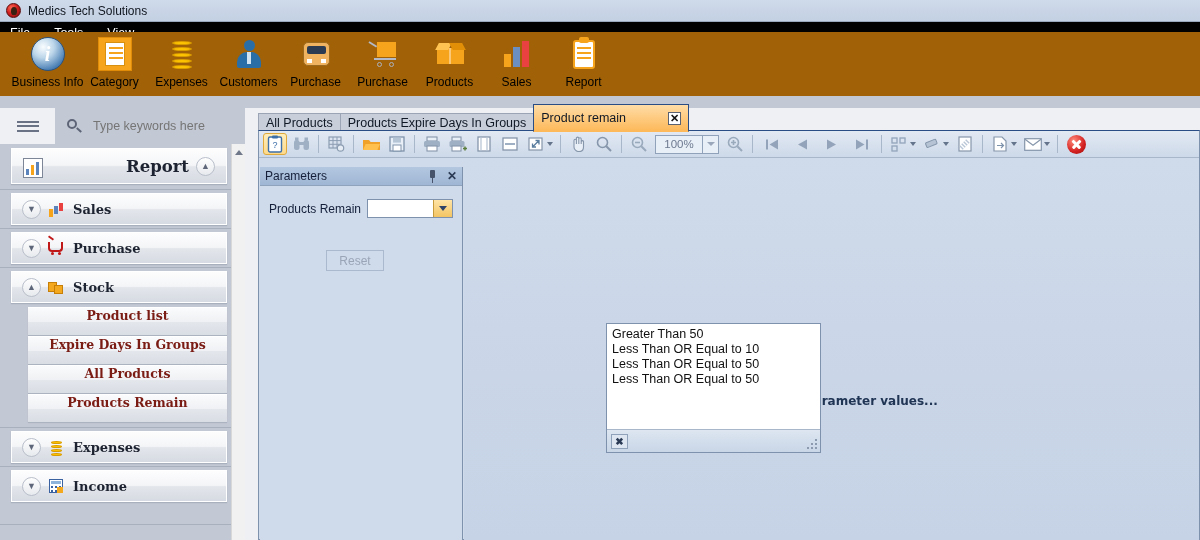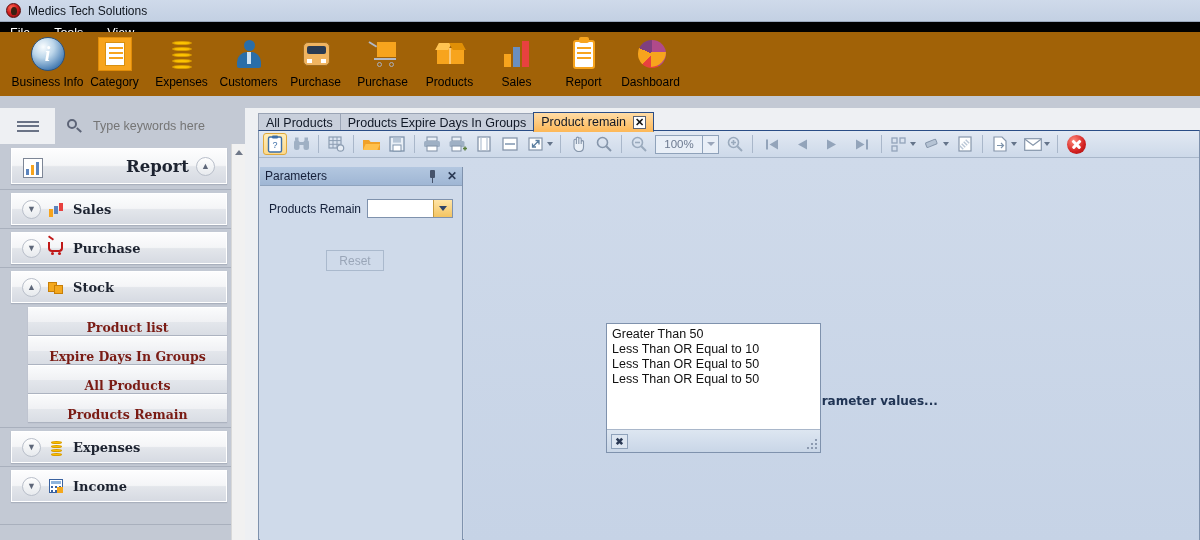--- a/index.html
+++ b/index.html
@@ -148,21 +148,21 @@
     border:1px solid #b9bfca; display:flex;align-items:center;justify-content:center;
     font-size:9px; color:#5e6779; flex:none; line-height:1;
   }
   .grp-ico { width:17px; height:17px; margin-left:7px; position:relative; flex:none; }
   .grp-lbl { margin-left:8px; font-size:13px; font-weight:bold; color:#1d2330;
     font-family:"DejaVu Serif", serif; }
   .grp.header .grp-lbl { font-size:16.5px; margin-right:7px; }
   .hdr-ico { position:absolute; left:11px; top:9px; width:20px; height:20px; }
 
   .sub {
-    margin:0 4px 1px 28px; height:28px; display:flex; align-items:flex-end;
+    margin:0 4px 1px 28px; height:28px; display:flex; align-items:flex-start;
     justify-content:center;
     background:linear-gradient(to bottom,#fafbfc 0%,#f0f1f4 50%,#e4e7ec 51%,#d9dde4 100%);
     border-top:1px solid #fff;
     box-shadow:0 1px 1px rgba(120,128,145,.3);
   }
   .sub-lbl { font-size:12.5px; font-weight:bold; color:#7a1b14;
     font-family:"DejaVu Serif", serif; }
 
   
   .mi-barchart{position:absolute;left:1px;bottom:1px;width:4px;height:8px;background:#f7a41d;
@@ -192,22 +192,22 @@
 
   
   .work { position:absolute; left:245px; top:108px; width:955px; height:432px;
     background:#eef0f3; }
   .tabbar { position:absolute; left:13px; top:0px; width:942px; height:24px;
     display:flex; align-items:flex-end; }
   .tab { height:19px; padding:0 7px; display:flex; align-items:center;
     font-size:12.5px; color:#101826;
     background:#c8cfdb; border:1px solid #9aa4b5; border-bottom:none; margin-right:-1px; }
   .tab.active {
-    height:20px; background:linear-gradient(to bottom,#ffdca6,#fdb95a);
-    border:1px solid #2a4d86; border-bottom:1px solid #fdb95a; position:relative; z-index:3;
+    height:28px; background:linear-gradient(to bottom,#ffdca6,#fdb95a);
+    border:1px solid #2a4d86; border-bottom:1px solid #fdb95a; position:relative; z-index:3;gap:35px;
   }
   .tab-close { width:13px; height:13px; margin-left:7px; background:#fff;
     border:1px solid #5a6272; display:flex; align-items:center; justify-content:center;
     font-size:11px; font-weight:bold; color:#111; line-height:1; }
 
   .panel { position:absolute; left:13px; top:22px; width:942px; height:410px;
     background:#cfdaea; border:1px solid #7f92ad; border-top-color:#2a4d86; }
 
   .rtoolbar { position:absolute; left:0; top:0; width:940px; height:27px;
     background:linear-gradient(to bottom,#e2e9f3,#cdd9e9);
@@ -377,27 +377,20 @@
 
     <div class="ribbon-btn">
       <div class="ribbon-ico">
         <i class="clip"></i>
           <i class="clip-top"></i>
           <i class="clip-l"></i>
       </div>
       <div class="ribbon-lbl">Report</div>
     </div>
 
-    <div class="ribbon-btn">
-      <div class="ribbon-ico">
-        <i class="pie"></i>
-          <i class="pie-cut"></i>
-      </div>
-      <div class="ribbon-lbl">Dashboard</div>
-    </div>
   </div>
 
   <div class="sidebar">
     <div class="side-top">
       <div class="burger-box">
         <div class="burger">
           <span></span>
             <span></span>
             <span></span>
         </div>

